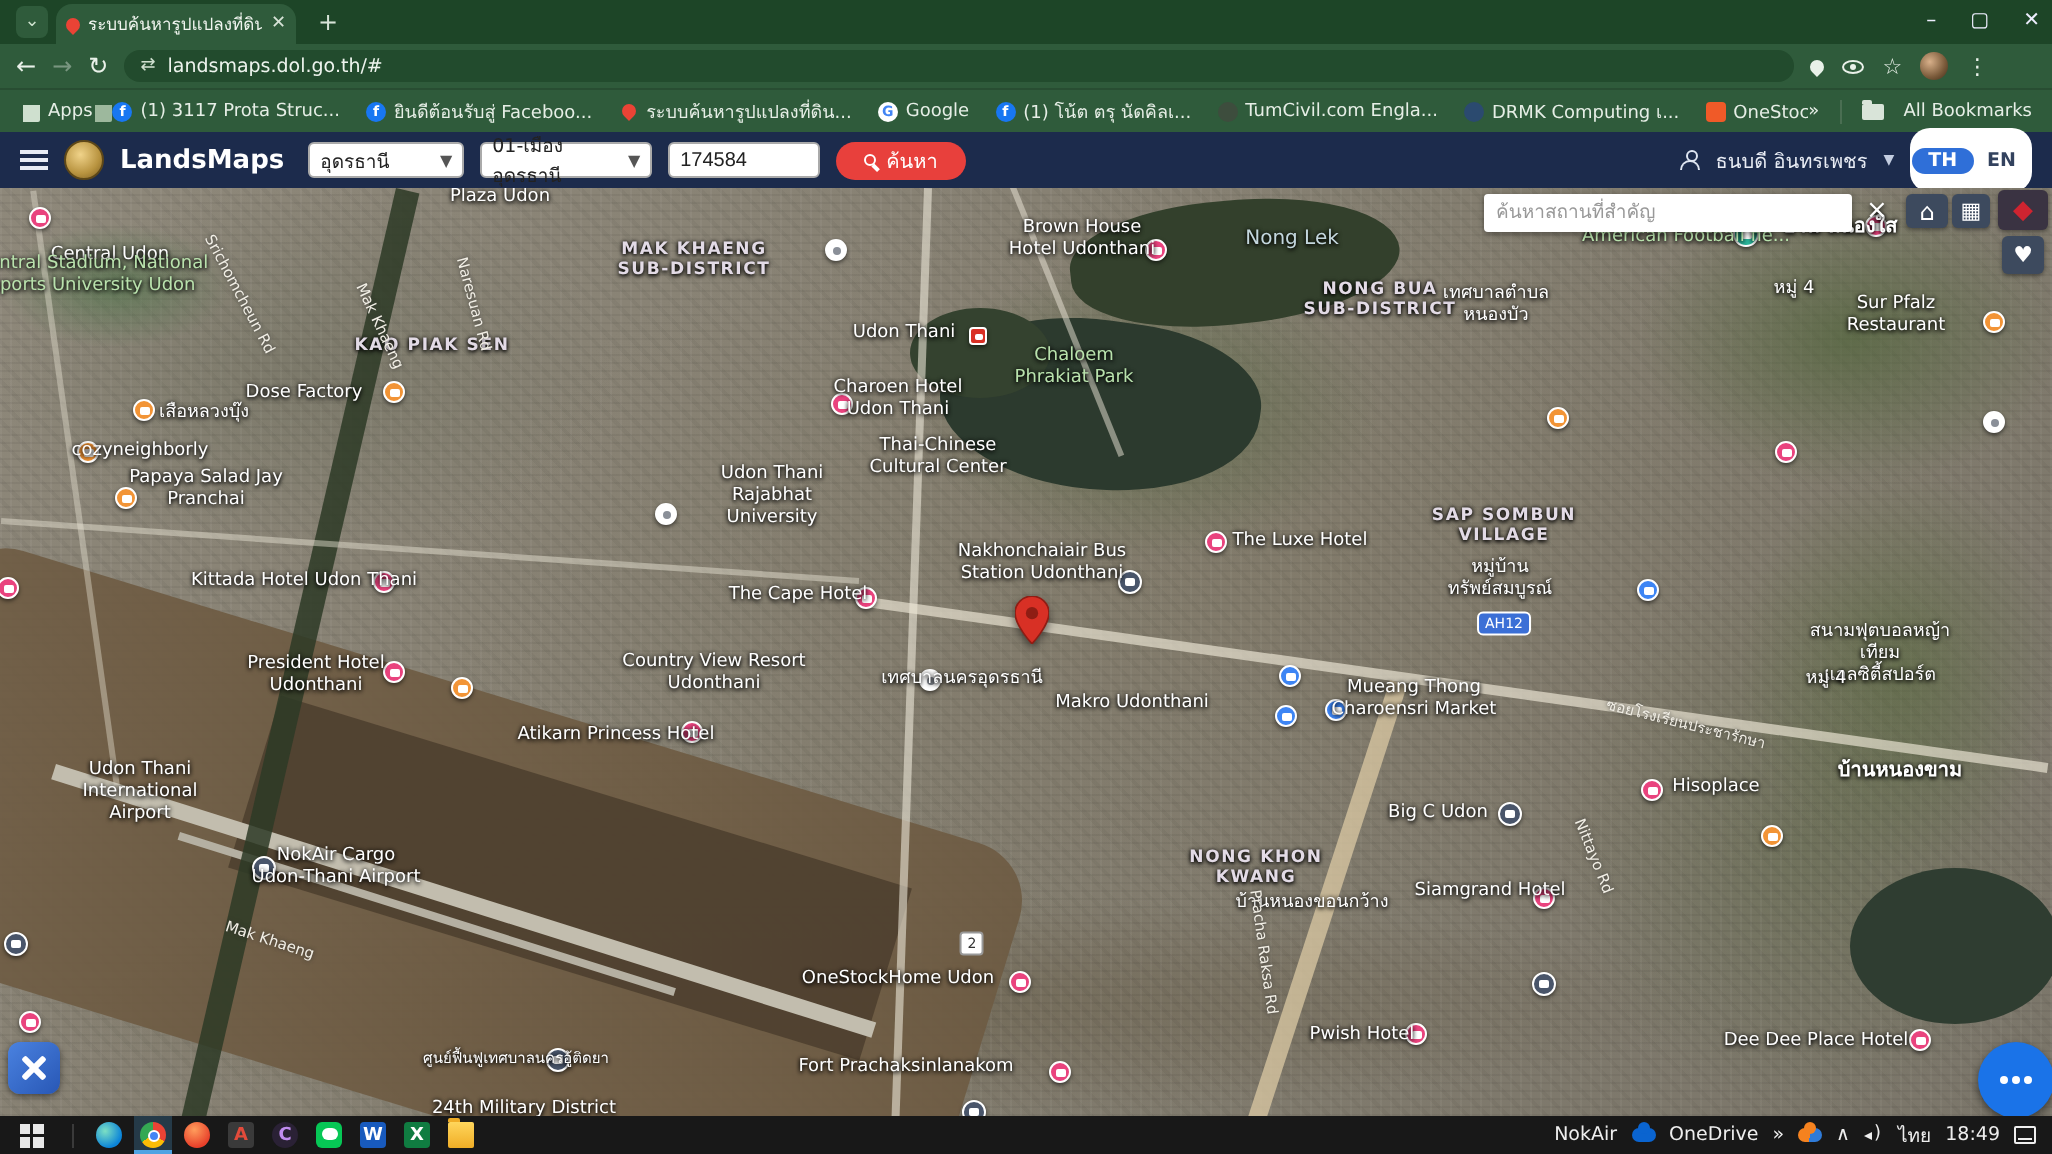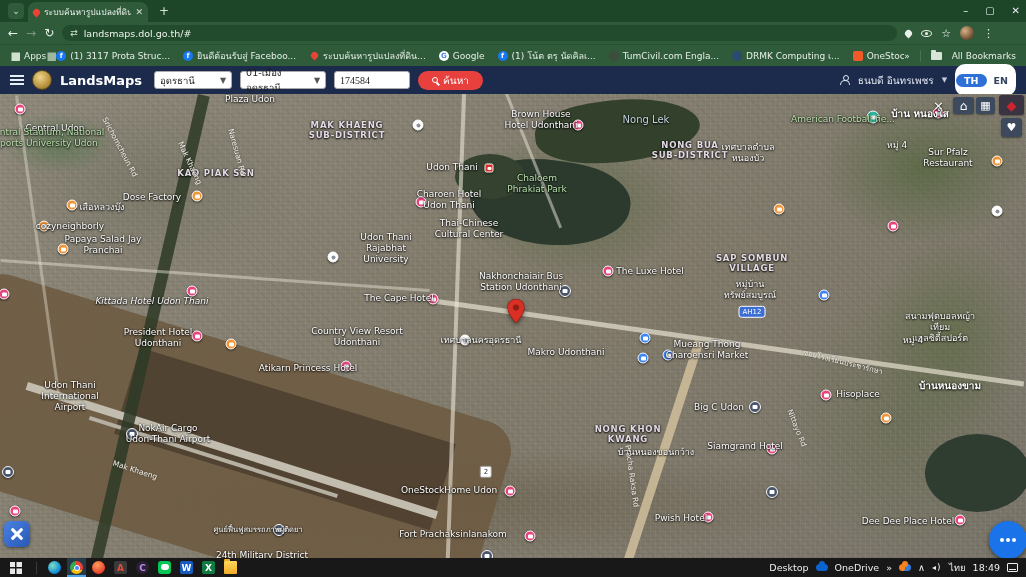--- a/index.html
+++ b/index.html
@@ -53,21 +53,21 @@
   
   .appbar{height:28px;background:#1c2b4c;display:flex;align-items:center;padding:0 10px;gap:8px}
   .burger{width:14px;height:10px;border-top:2px solid #e8ecf4;border-bottom:2px solid #e8ecf4;position:relative}
   .burger::after{content:"";position:absolute;left:0;top:2px;width:14px;height:2px;background:#e8ecf4}
   .logo{width:20px;height:20px;border-radius:50%;background:radial-gradient(circle at 40% 35%,#f0d38a,#b8933f 60%,#7a5c20);border:1px solid #5d4718}
   .brand{font-size:13px;font-weight:bold;color:#fff;margin-right:4px}
   .sel{height:18px;background:#fff;color:#222;border:1px solid #aaa;border-radius:3px;display:flex;align-items:center;
      justify-content:space-between;padding:0 5px;font-size:9.5px;gap:6px}
   .sel .car{color:#555;font-size:8px}
   .txt-in{height:18px;width:76px;background:#fff;color:#222;border:1px solid #aaa;border-radius:3px;padding:0 5px;font-size:10px;
-     font-family:Liberation Serif, serif;outline:none}
+     font-family:Liberation Sans, sans-serif;outline:none}
   .btn-search{height:19px;background:#e8403c;border:none;border-radius:10px;color:#fff;font-size:10px;
      display:flex;align-items:center;gap:5px;padding:0 14px;font-family:inherit}
   .mag{width:6px;height:6px;border:1.5px solid #fff;border-radius:50%;position:relative;flex:none}
   .mag::after{content:"";position:absolute;width:4px;height:1.5px;background:#fff;transform:rotate(45deg);right:-3px;bottom:-2px}
   .appbar-right{margin-left:auto;display:flex;align-items:center;gap:8px}
   .person{width:10px;height:10px;position:relative}
   .person::before{content:"";position:absolute;left:3px;top:0;width:4px;height:4px;border:1px solid #dfe6f2;border-radius:50%}
   .person::after{content:"";position:absolute;left:0;bottom:0;width:8px;height:4px;border:1px solid #dfe6f2;border-bottom:none;border-radius:5px 5px 0 0}
   .username{font-size:10px;color:#e8ecf4}
   .user-car{font-size:7px;color:#c3cde0}
@@ -380,21 +380,21 @@
 Rajabhat
 University</div>
         <div class="mlb caps" style="left: 752px; top: 169px;">SAP SOMBUN
 VILLAGE</div>
         <div class="mlb" style="left: 750px; top: 196px;">หมู่บ้าน
 ทรัพย์สมบูรณ์</div>
         <div class="mlb" style="left: 521px; top: 188px;">Nakhonchaiair Bus
 Station Udonthani</div>
         <div class="mlb" style="left: 650px; top: 177px;">The Luxe Hotel</div>
         <div class="mlb" style="left: 399px; top: 204px;">The Cape Hotel</div>
-        <div class="mlb" style="left: 152px; top: 207px; font-style: italic;">Kittada Hotel Udon Thani</div>
+        <div class="mlb" style="left: 152px; top: 197px;">Kittada Hotel Udon Thani</div>
         <div class="mlb" style="left: 158px; top: 244px;">President Hotel
 Udonthani</div>
         <div class="mlb" style="left: 357px; top: 243px;">Country View Resort
 Udonthani</div>
         <div class="mlb" style="left: 308px; top: 274px;">Atikarn Princess Hotel</div>
         <div class="mlb" style="left: 481px; top: 246px;">เทศบาลนครอุดรธานี</div>
         <div class="mlb" style="left: 566px; top: 258px;">Makro Udonthani</div>
         <div class="mlb" style="left: 707px; top: 256px;">Mueang Thong
 Charoensri Market</div>
         <div class="mlb" style="left: 940px; top: 233px;">สนามฟุตบอลหญ้าเทียม
@@ -409,40 +409,41 @@
         <div class="mlb" style="left: 719px; top: 313px;">Big C Udon</div>
         <div class="mlb" style="left: 858px; top: 300px;">Hisoplace</div>
         <div class="mlb caps" style="left: 628px; top: 340px;">NONG KHON
 KWANG</div>
         <div class="mlb" style="left: 656px; top: 358px;">บ้านหนองขอนกว้าง</div>
         <div class="mlb" style="left: 745px; top: 352px;">Siamgrand Hotel</div>
         <div class="mlb" style="left: 449px; top: 396px;">OneStockHome Udon</div>
         <div class="mlb" style="left: 453px; top: 440px;">Fort Prachaksinlanakom</div>
         <div class="mlb" style="left: 681px; top: 424px;">Pwish Hotel</div>
         <div class="mlb" style="left: 908px; top: 427px;">Dee Dee Place Hotel</div>
-        <div class="mlb sm" style="left: 258px; top: 435px;">ศูนย์ฟื้นฟูสมรรถภาพผู้ติดยา</div>
+        <div class="mlb sm" style="left: 258px; top: 435px;">ศูนย์ฟื้นฟูเทศบาลนครอู้ติดยา</div>
         <div class="mlb" style="left: 262px; top: 461px;">24th Military District</div>
         <div class="mlb street" style="left: 120px; top: 53px; transform: translate(-50%, -50%) rotate(62deg);">Srichomcheun Rd</div>
         <div class="mlb street" style="left: 237px; top: 58px; transform: translate(-50%, -50%) rotate(75deg);">Naresuan Rd</div>
         <div class="mlb street" style="left: 190px; top: 69px; transform: translate(-50%, -50%) rotate(65deg);">Mak Khaeng</div>
         <div class="mlb street" style="left: 797px; top: 334px; transform: translate(-50%, -50%) rotate(68deg);">Nittayo Rd</div>
         <div class="mlb street" style="left: 135px; top: 376px; transform: translate(-50%, -50%) rotate(18deg);">Mak Khaeng</div>
         <div class="mlb street" style="left: 632px; top: 382px; transform: translate(-50%, -50%) rotate(82deg);">Pracha Raksa Rd</div>
         <div class="mlb street" style="left: 843px; top: 268px; transform: translate(-50%, -50%) rotate(14deg);">ซอยโรงเรียนประชารักษา</div>
         <div class="mlb shield" style="left: 752px; top: 218px;">AH12</div>
         <div class="mlb shieldw" style="left: 486px; top: 378px;">2</div>
       </div>
 
     <div class="sel-pin">
       <svg width="17" height="24" viewBox="0 0 20 28">
         <path d="M10 0C4.5 0 0 4.4 0 9.9 0 17.3 10 28 10 28s10-10.7 10-18.1C20 4.4 15.5 0 10 0z" fill="#d83025" stroke="#8f1d14" stroke-width="1"></path>
         <circle cx="10" cy="10" r="3.6" fill="#8f1d14"></circle>
       </svg>
     </div>
 
+    <input class="map-search" placeholder="ค้นหาสถานที่สำคัญ" style="">
     <span class="map-x">×</span>
     <div class="ctl ctl-home">⌂</div>
     <div class="ctl ctl-grid">▦</div>
     <div class="ctl ctl-layers">◆</div>
     <div class="ctl ctl-heart">♥</div>
     <div class="tools-btn"></div>
     <div class="fab">
         <i></i>
         <i></i>
         <i></i>
@@ -475,21 +476,21 @@
           <div class="tb-ic tb-word">W</div>
         </div>
         <div class="tb-slot">
           <div class="tb-ic tb-excel">X</div>
         </div>
         <div class="tb-slot">
           <div class="tb-ic tb-folder"></div>
         </div>
       </div>
     <div class="tray">
-      <span>Desktop</span>
+      <span>NokAir</span>
       <span class="cloud-b"></span>
       <span>OneDrive</span>
       <span>»</span>
       <span class="cloud-o"></span>
       <span>∧</span>
       <span class="spk"></span>
       <span>ไทย</span>
       <span>18:49</span>
       <span class="notif"></span>
     </div>

